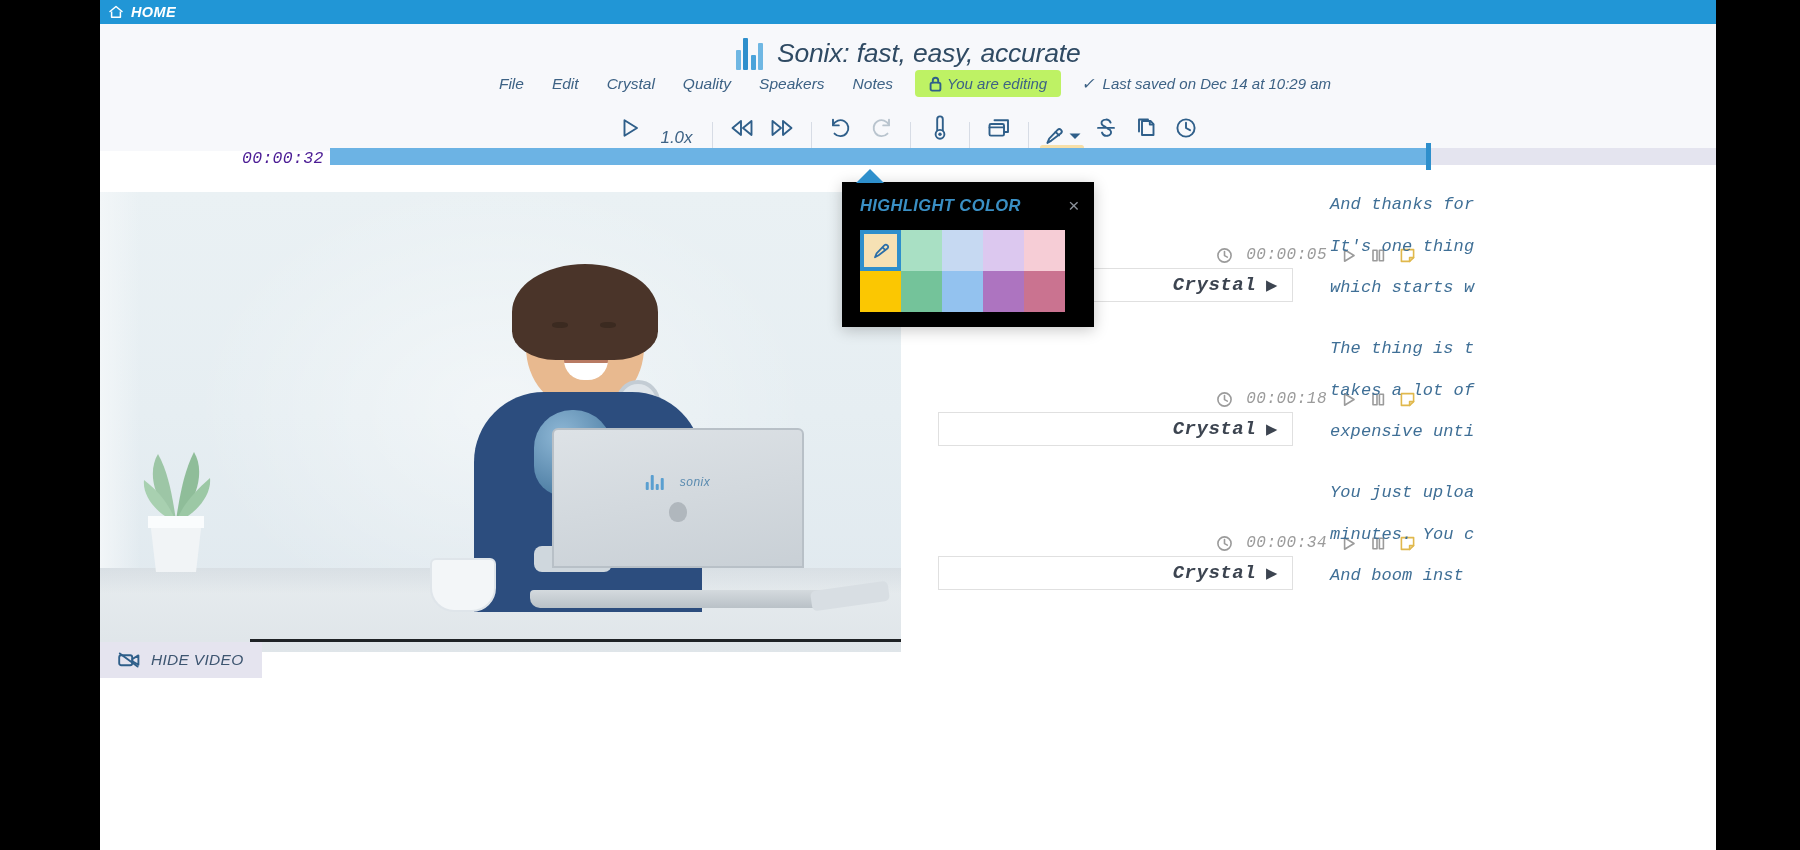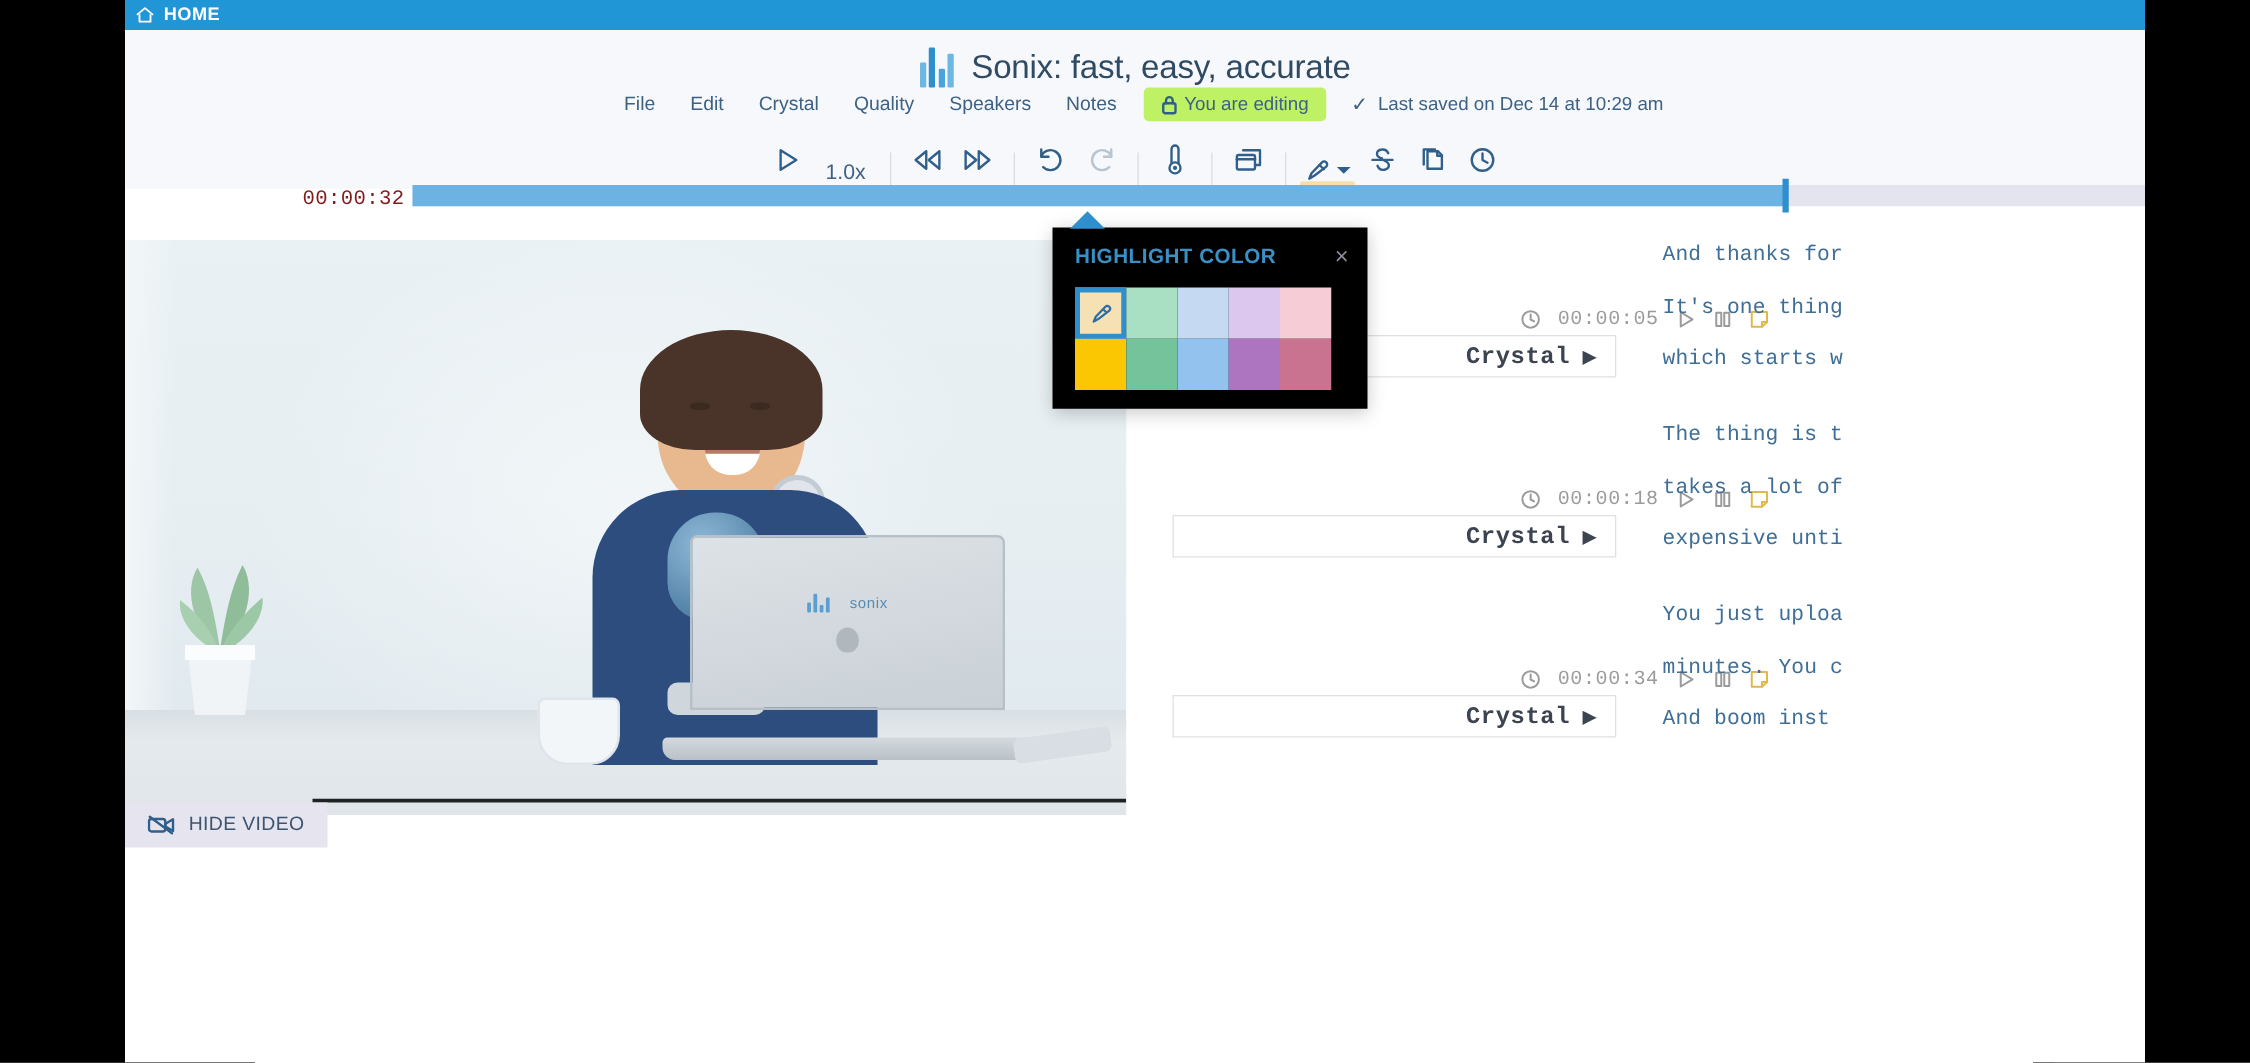--- a/index.html
+++ b/index.html
@@ -6,20 +6,21 @@
   html, body {
     width: 1800px; height: 850px;
     background: #000;
     font-family: "Liberation Sans", sans-serif;
     overflow: hidden;
   }
   #root {
     position: relative;
     width: 1644px; height: 850px;
     background: #000;
+    font-style: italic;
   }
   
   #app {
     position: absolute;
     left: 100px; top: 0;
     width: 1616px; height: 850px;
     background: #ffffff;
     overflow: hidden;
   }
   
@@ -105,21 +106,21 @@
     background: #f7dfa8; border-radius: 3px;
   }
 
   
   .timeline-wrap {
     position: absolute; left: 0; top: 146px; width: 1616px; height: 34px;
   }
   .tc-label {
     position: absolute; left: 142px; top: 3px;
     font-family: "Liberation Mono", monospace;
-    font-size: 16.5px; color: #7f1d1d; letter-spacing: .3px;
+    font-size: 16.5px; color: #4c1d95; letter-spacing: .3px;
   }
   .track {
     position: absolute; left: 230px; top: 2px;
     width: 1386px; height: 17px;
     background: #e4e4ef;
   }
   .track-fill {
     position: absolute; left: 0; top: 0; height: 17px;
     background: #6cb3e4;
   }

